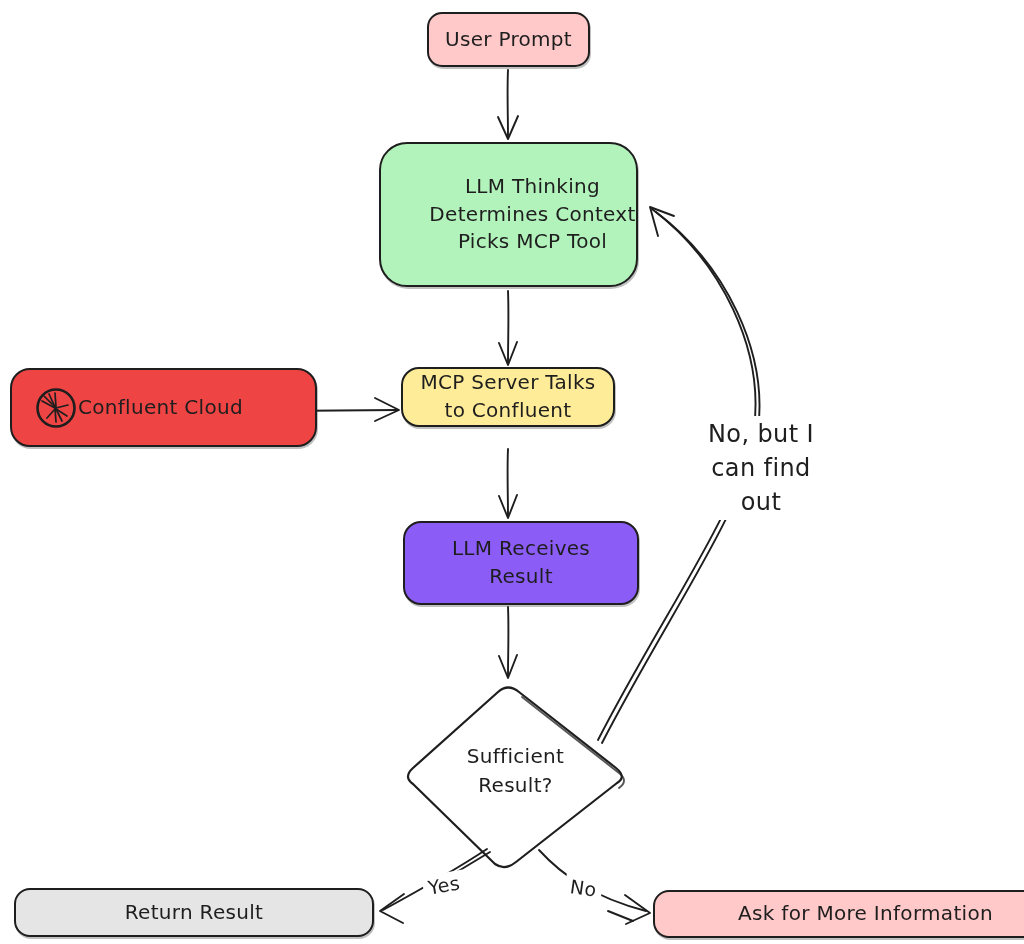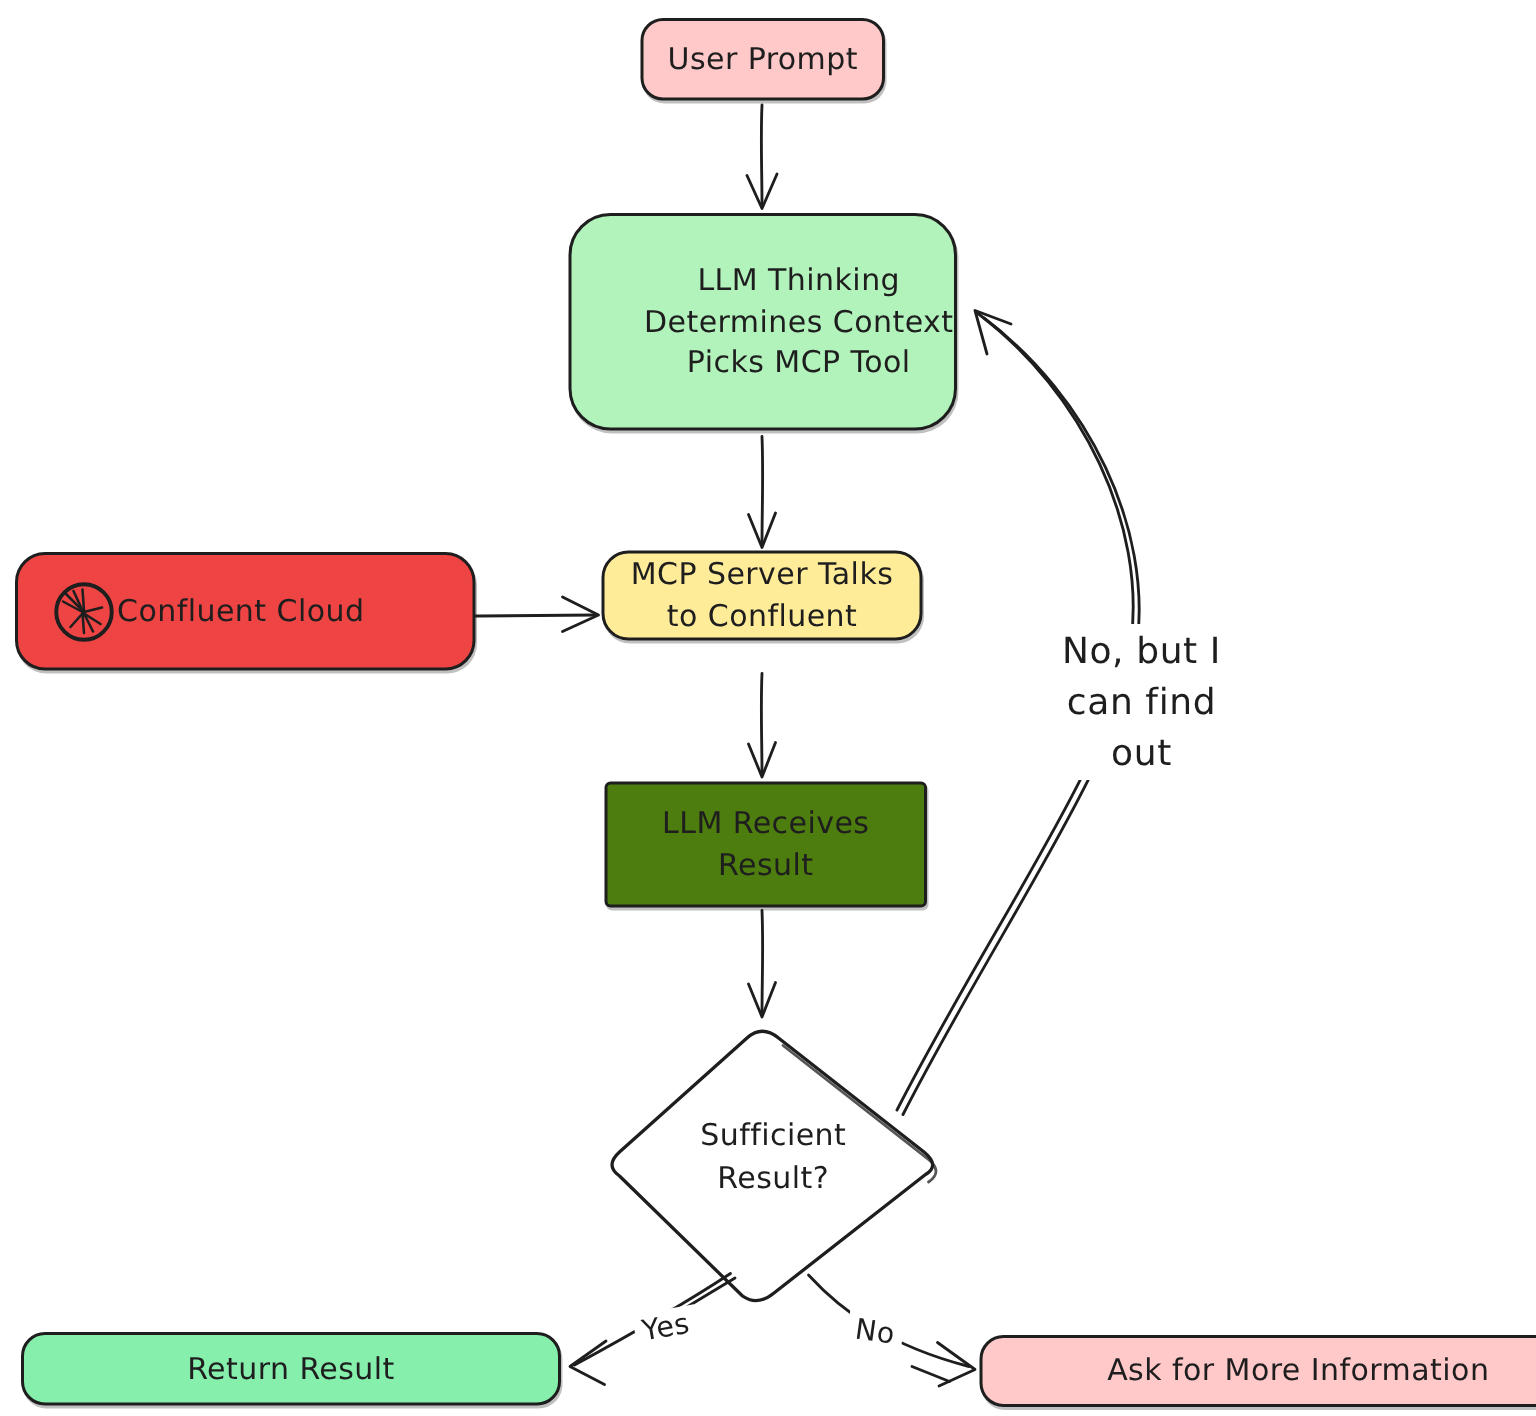--- a/index.html
+++ b/index.html
@@ -17,22 +17,22 @@
     border:2.2px solid #1e1e1e;text-align:center;
     box-shadow:1px 2px 0 rgba(30,30,30,0.28);
     font-size:20px;line-height:1.38;letter-spacing:.3px;
     white-space:pre-line;box-sizing:border-box;
   }
   .node-user     {left:427px;top:12px;  width:163px;height:55px; background:#ffc9c9;border-radius:15px;}
   .node-thinking {left:379px;top:142px; width:259px;height:145px;background:#b2f2bb;border-radius:28px;padding-left:48px;}
   .node-confluent{left:10px; top:368px; width:307px;height:79px; background:#ef4444;border-radius:20px;
                   justify-content:flex-start;padding-left:22px;}
   .node-mcp      {left:401px;top:367px; width:214px;height:60px; background:#ffec99;border-radius:18px;}
-  .node-receives {left:403px;top:521px; width:215px;height:84px; background:#4d7c0f;border-radius:4px;}
-  .node-return   {left:14px; top:888px; width:360px;height:49px; background:#86efac;border-radius:16px;}
+  .node-receives {left:403px;top:521px; width:236px;height:84px; background:#8b5cf6;border-radius:18px;}
+  .node-return   {left:14px; top:888px; width:360px;height:49px; background:#e5e5e5;border-radius:16px;}
   .node-ask      {left:653px;top:890px; width:425px;height:48px; background:#ffc9c9;border-radius:16px;}
   .diamond-label{
     position:absolute;left:433px;top:742px;width:165px;text-align:center;
     font-size:20px;line-height:1.45;white-space:pre-line;letter-spacing:.3px;
   }
   .edge-label{
     position:absolute;background:#ffffff;padding:1px 5px;
     font-size:19px;letter-spacing:.4px;white-space:pre-line;text-align:center;
   }
   .label-yes {left:423px;top:873px;transform:rotate(-10deg);}

